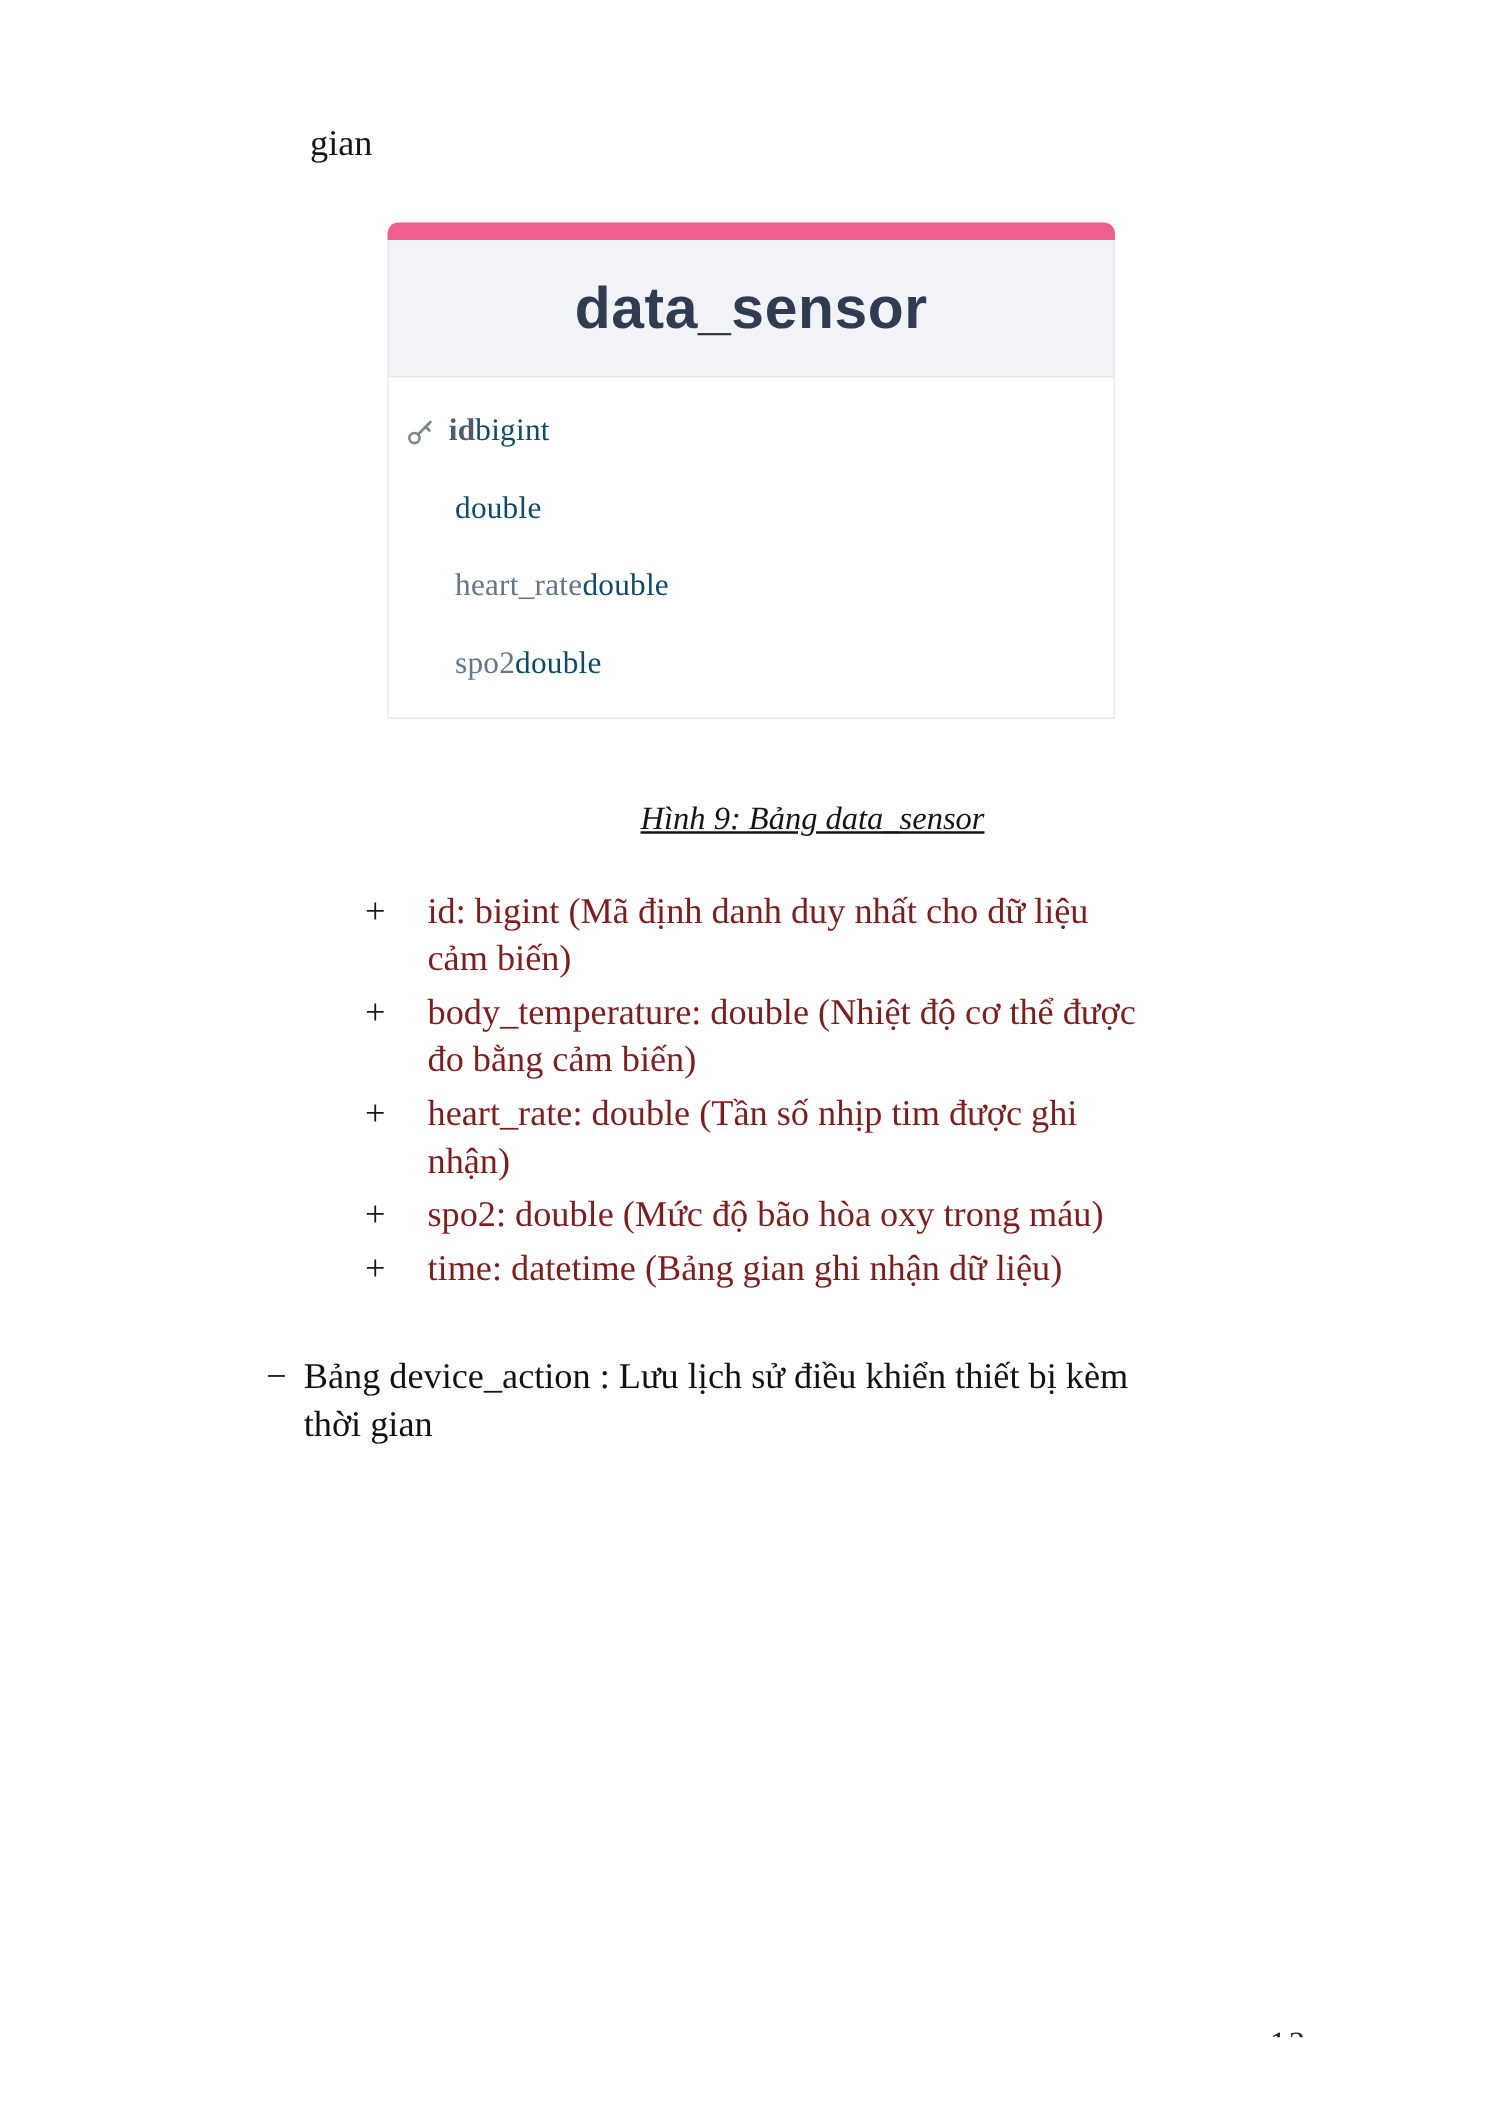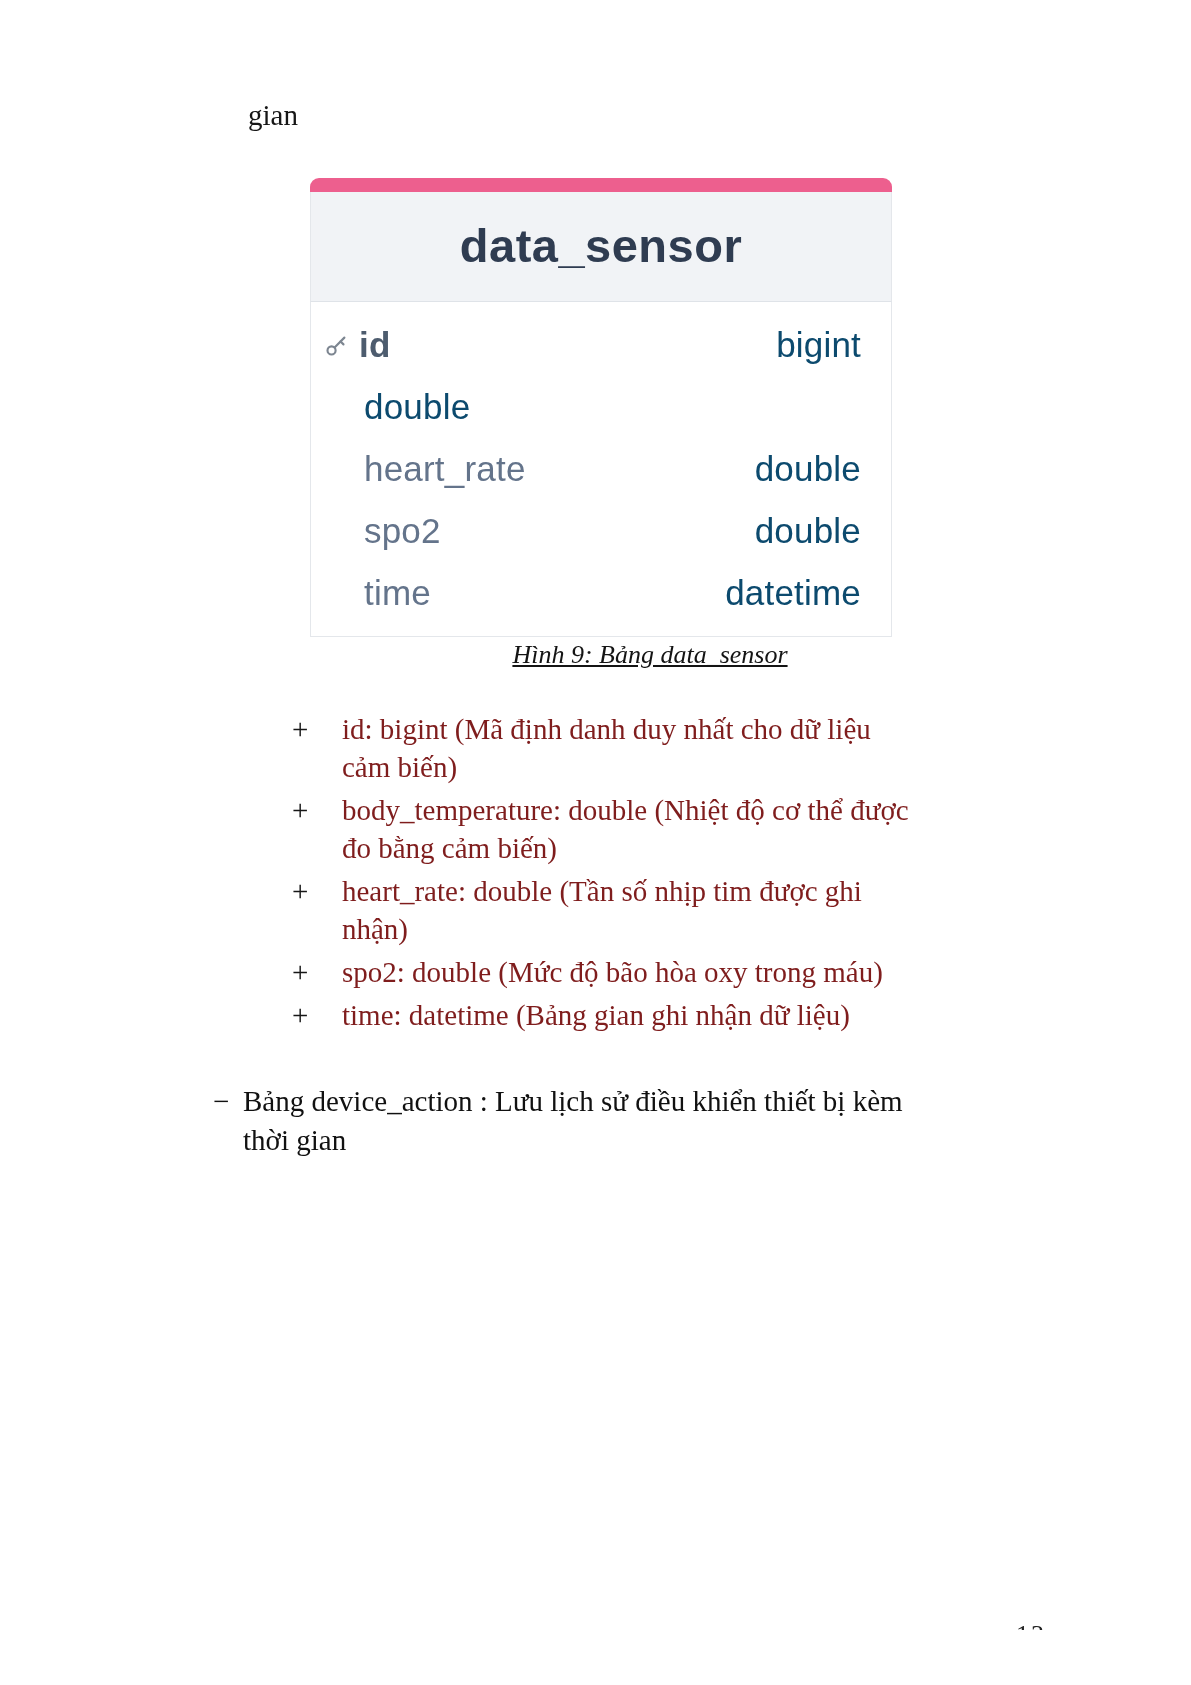--- a/index.html
+++ b/index.html
@@ -54,24 +54,24 @@
   }
   .er-rows {
     background: #ffffff;
     border: 1px solid #e4e7eb;
     border-top: none;
     padding: 12px 0 12px 0;
   }
   .er-row {
     display: flex;
     align-items: center;
-    justify-content: space-between;
     height: 62px;
     padding: 0 30px 0 53px;
-    font-size: 35px;
+    font-size: 25px;
+    font-family: Liberation Serif, serif;
   }
   .er-field {
     display: flex;
     align-items: center;
     color: #64748b;
     letter-spacing: 0.2px;
   }
   .er-row.pk .er-field { font-weight: bold; color: #4d5c6e; }
   .pk-icon {
     display: inline-flex;
@@ -205,26 +205,20 @@
         <span class="er-type">double</span>
       </div>
 
       <div class="er-row">
         <span class="er-field">
           <span>spo2</span>
         </span>
         <span class="er-type">double</span>
       </div>
 
-      <div class="er-row">
-        <span class="er-field">
-          <span>time</span>
-        </span>
-        <span class="er-type">datetime</span>
-      </div>
 
     </div>
   </div>
 
   <div class="figure-caption">Hình 9: Bảng data_sensor</div>
 
   <ul class="plus-list">
     <li>
       <span class="marker">+</span>
       <span class="item-text">id: bigint (Mã định danh duy nhất cho dữ liệu cảm biến)</span>

